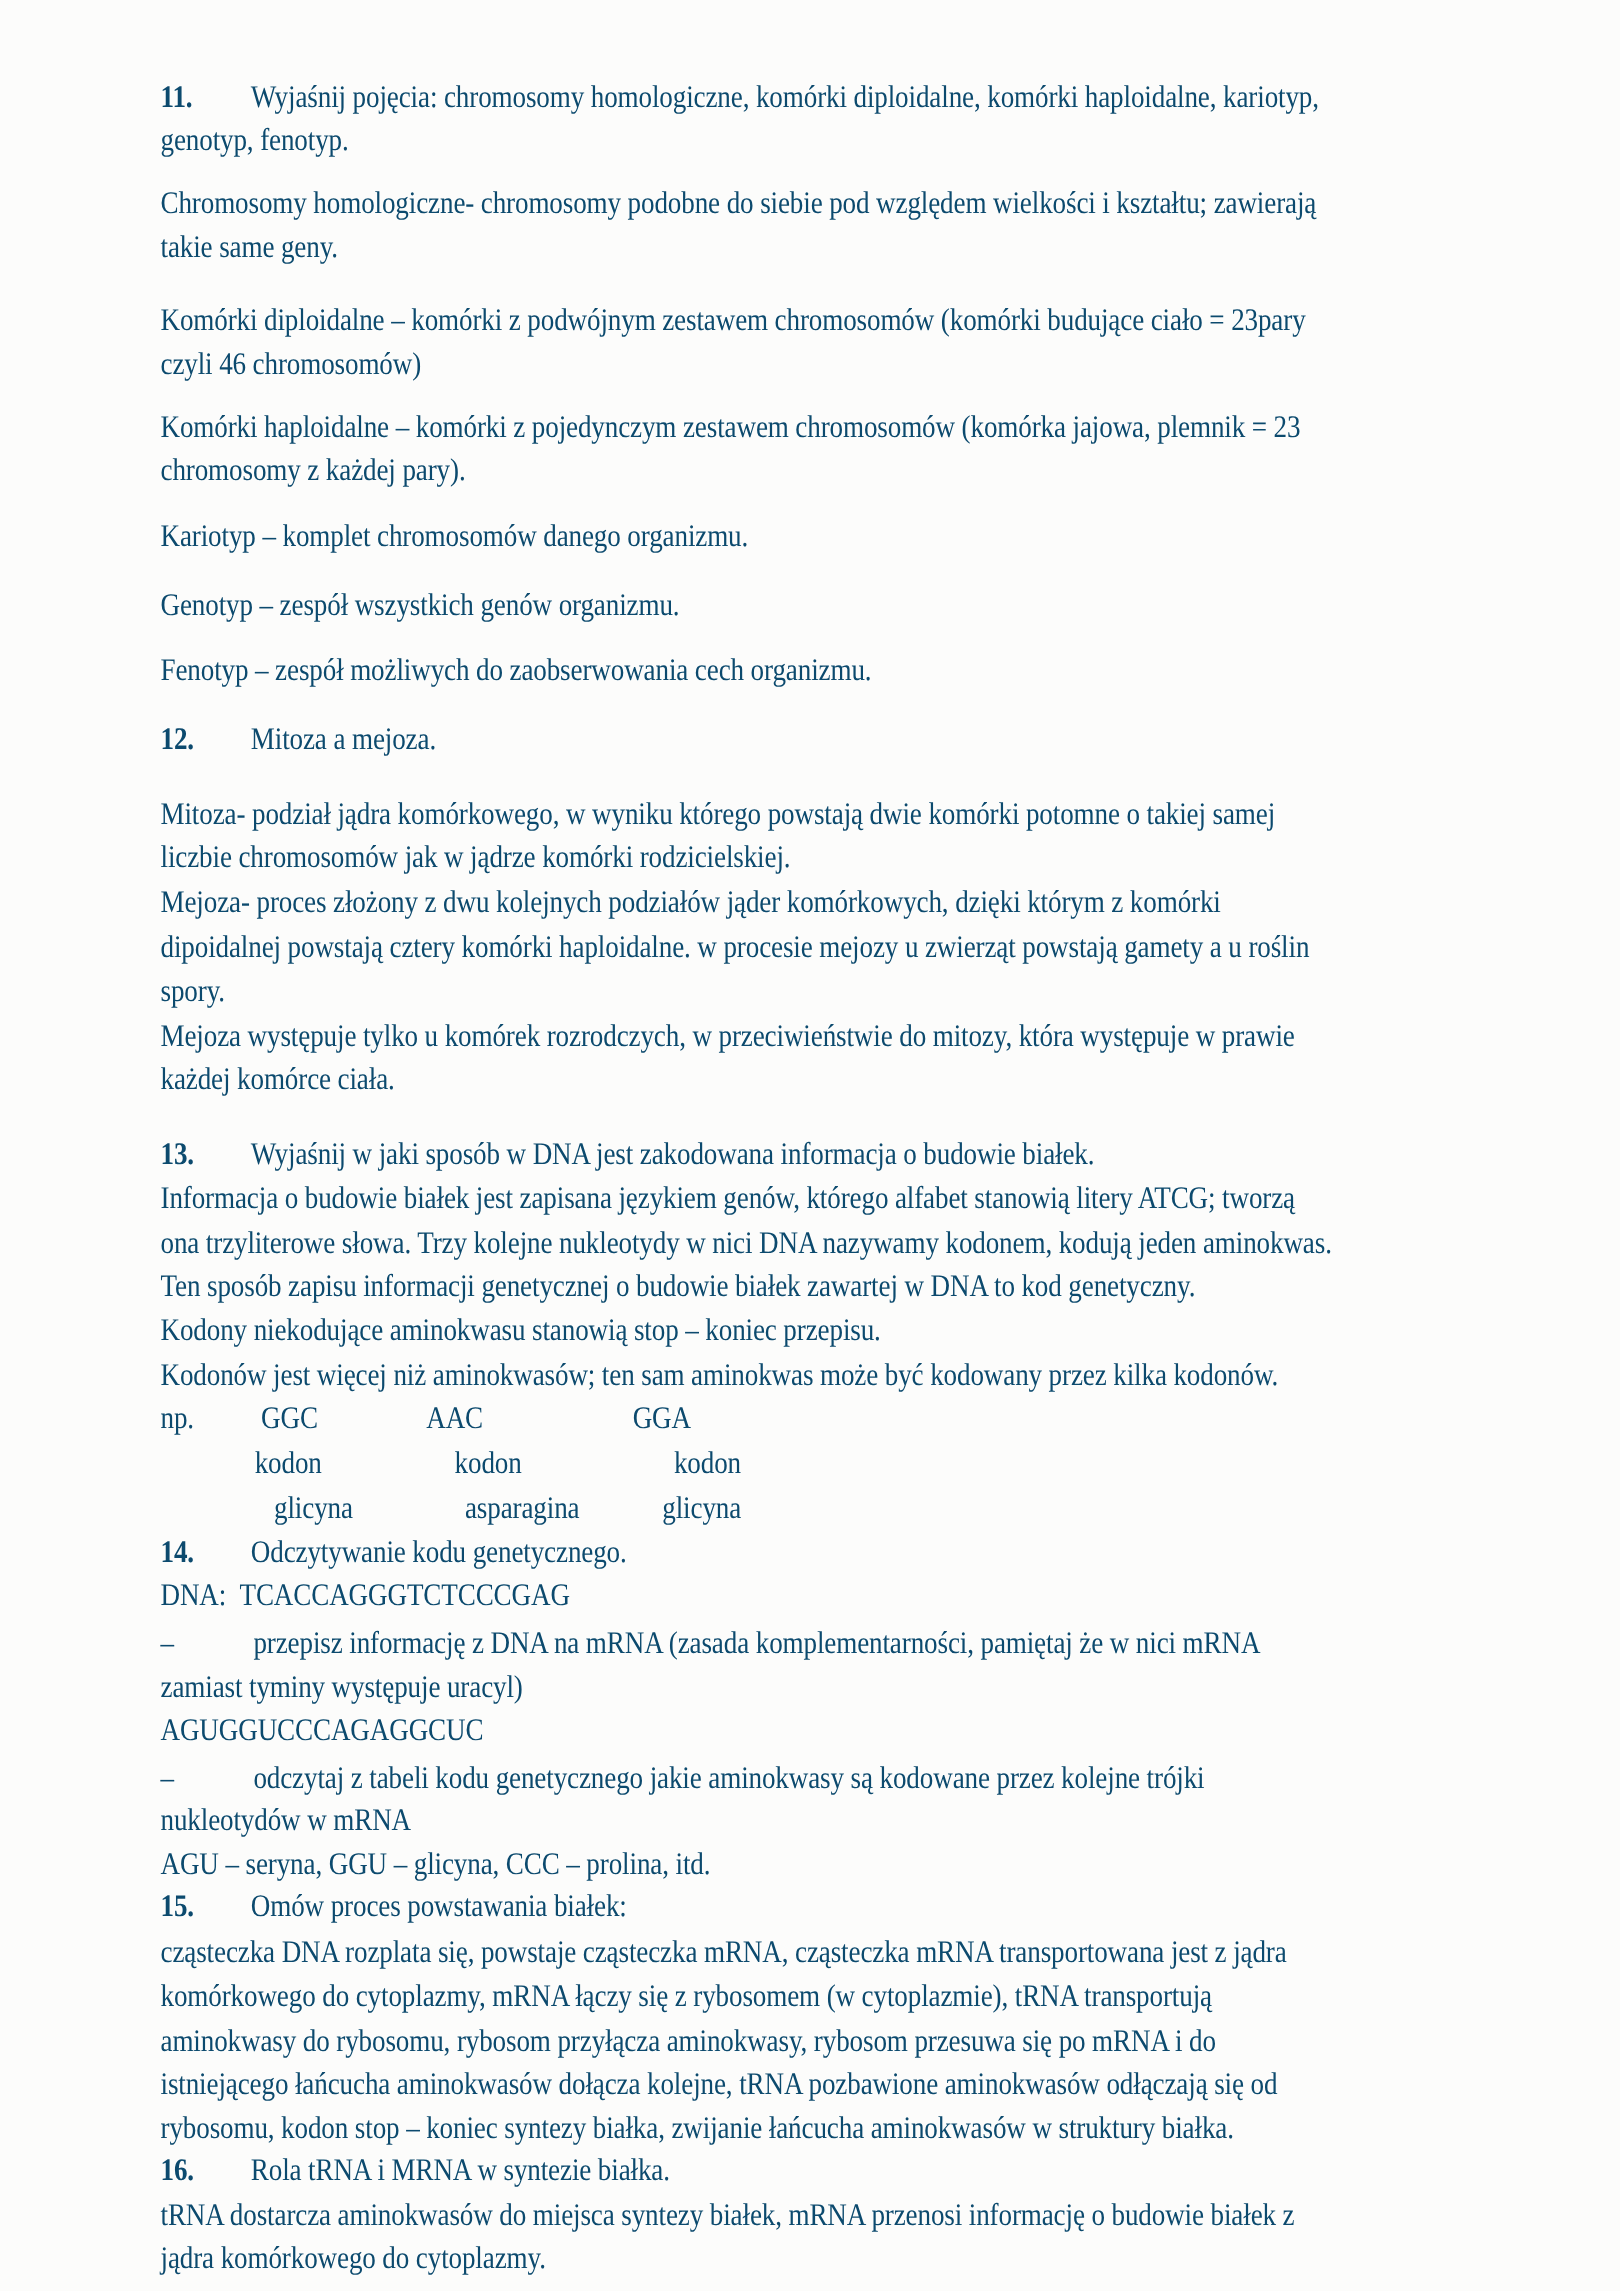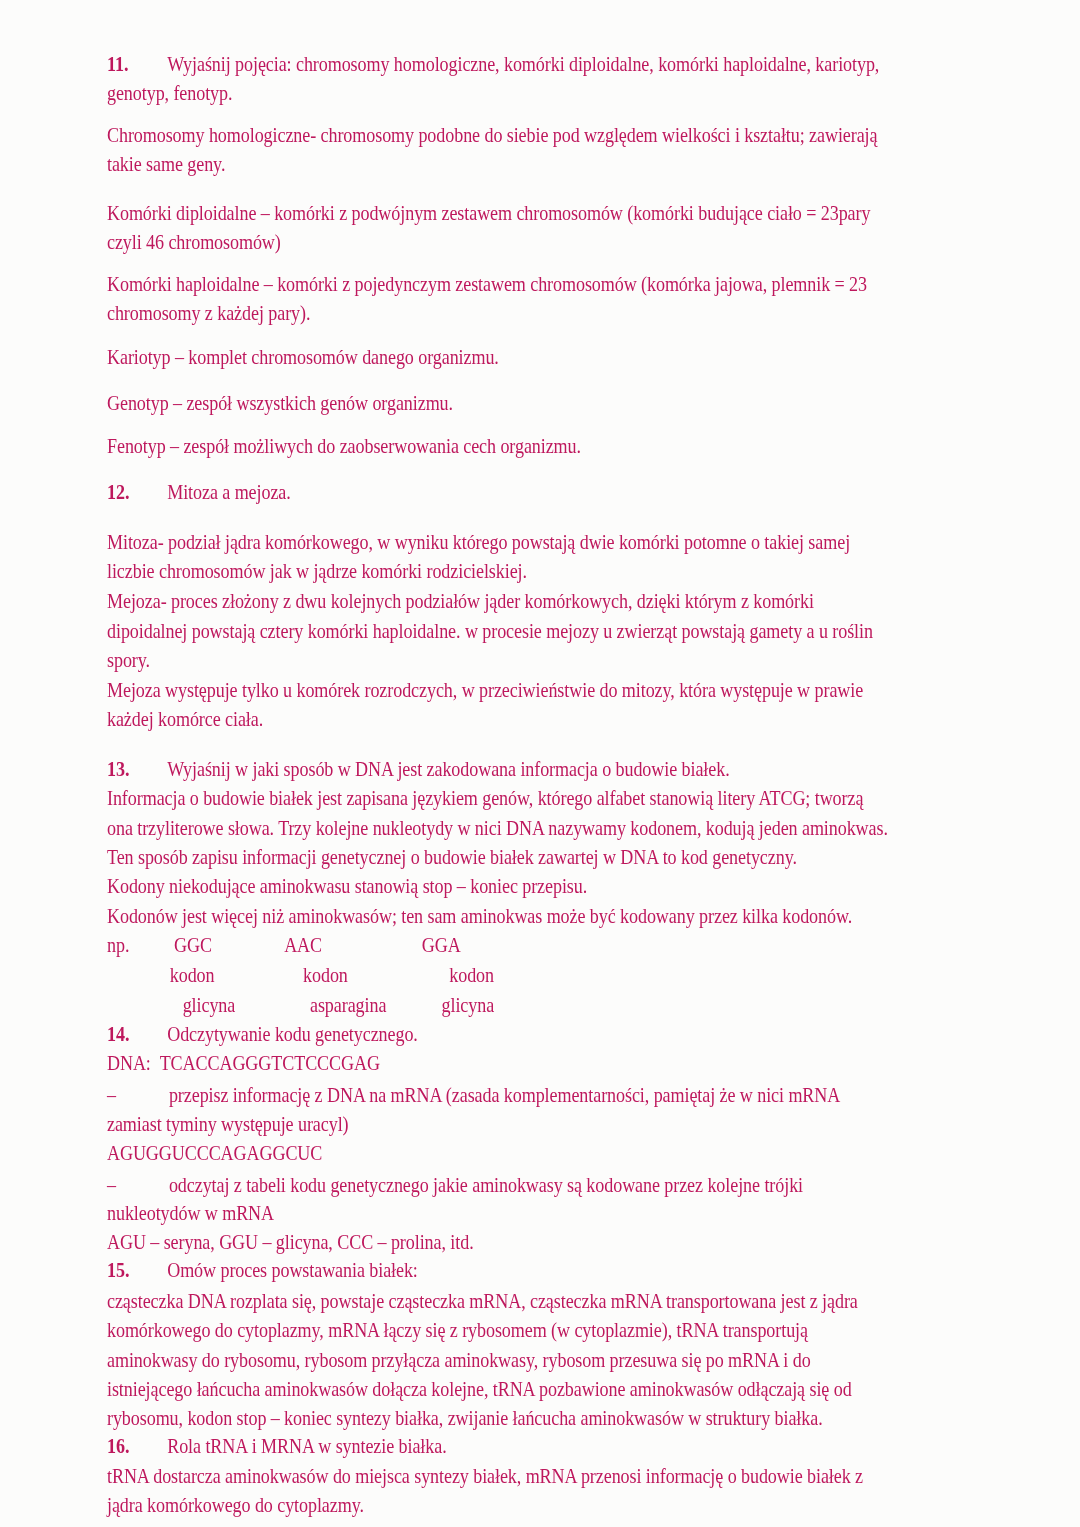--- a/index.html
+++ b/index.html
@@ -1,21 +1,21 @@
 <!DOCTYPE html>
 <html><head>
 <meta charset="utf-8">
 <style>
   html, body { margin: 0; padding: 0; background: #fdfdfc; }
   body { width: 1080px; height: 1527px; overflow: hidden; position: relative; }
   .page {
     position: absolute; left: 0; top: 0; width: 1080px; height: 1527px;
     background: #fcfcfb;
     font-family: "Liberation Serif", serif;
-    color: #be185d;
+    color: #0c4a6e;
   }
   .line {
     position: absolute; left: 107px;
     font-size: 21px; line-height: 28px; white-space: nowrap;
     transform-origin: left top;
     transform: scaleX(0.86);
     letter-spacing: -0.1px;
   }
   .num { font-weight: bold; display: inline-block; width: 70px; }
   .q { display: inline; }

